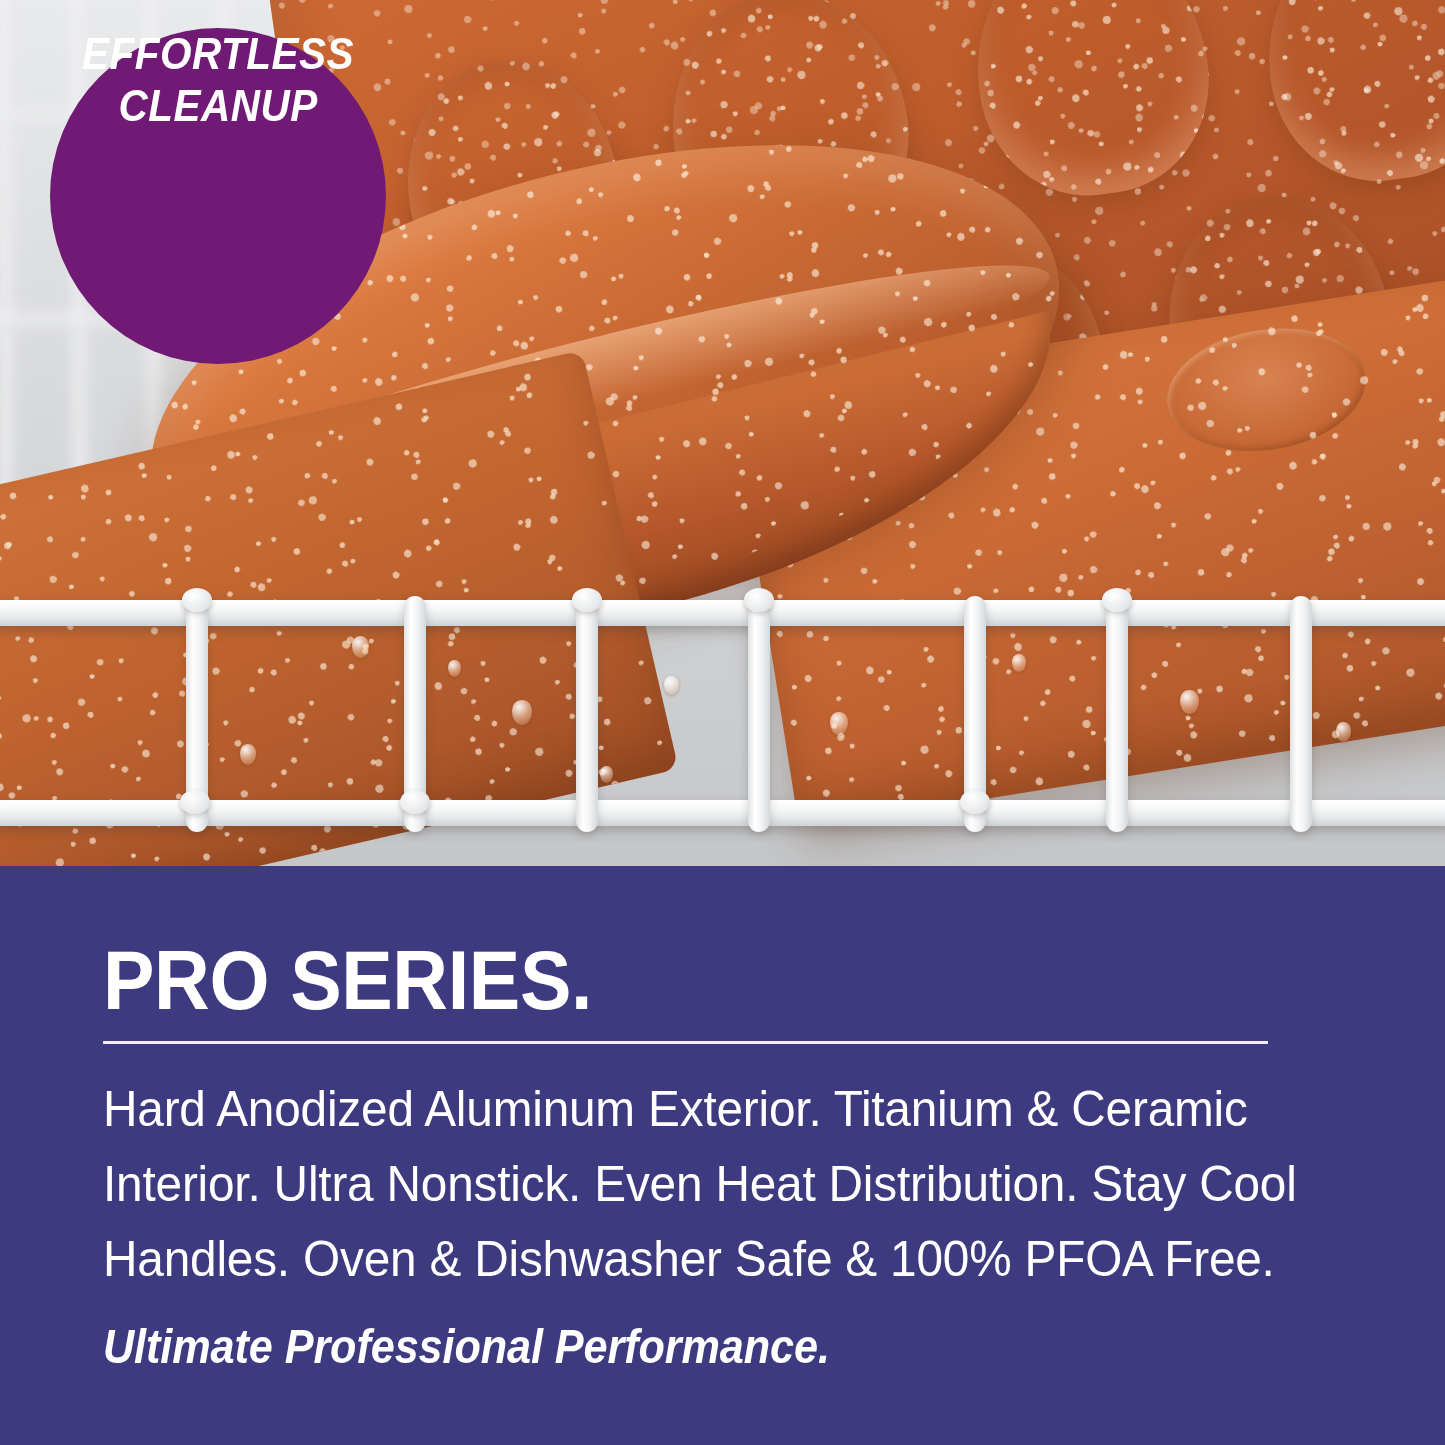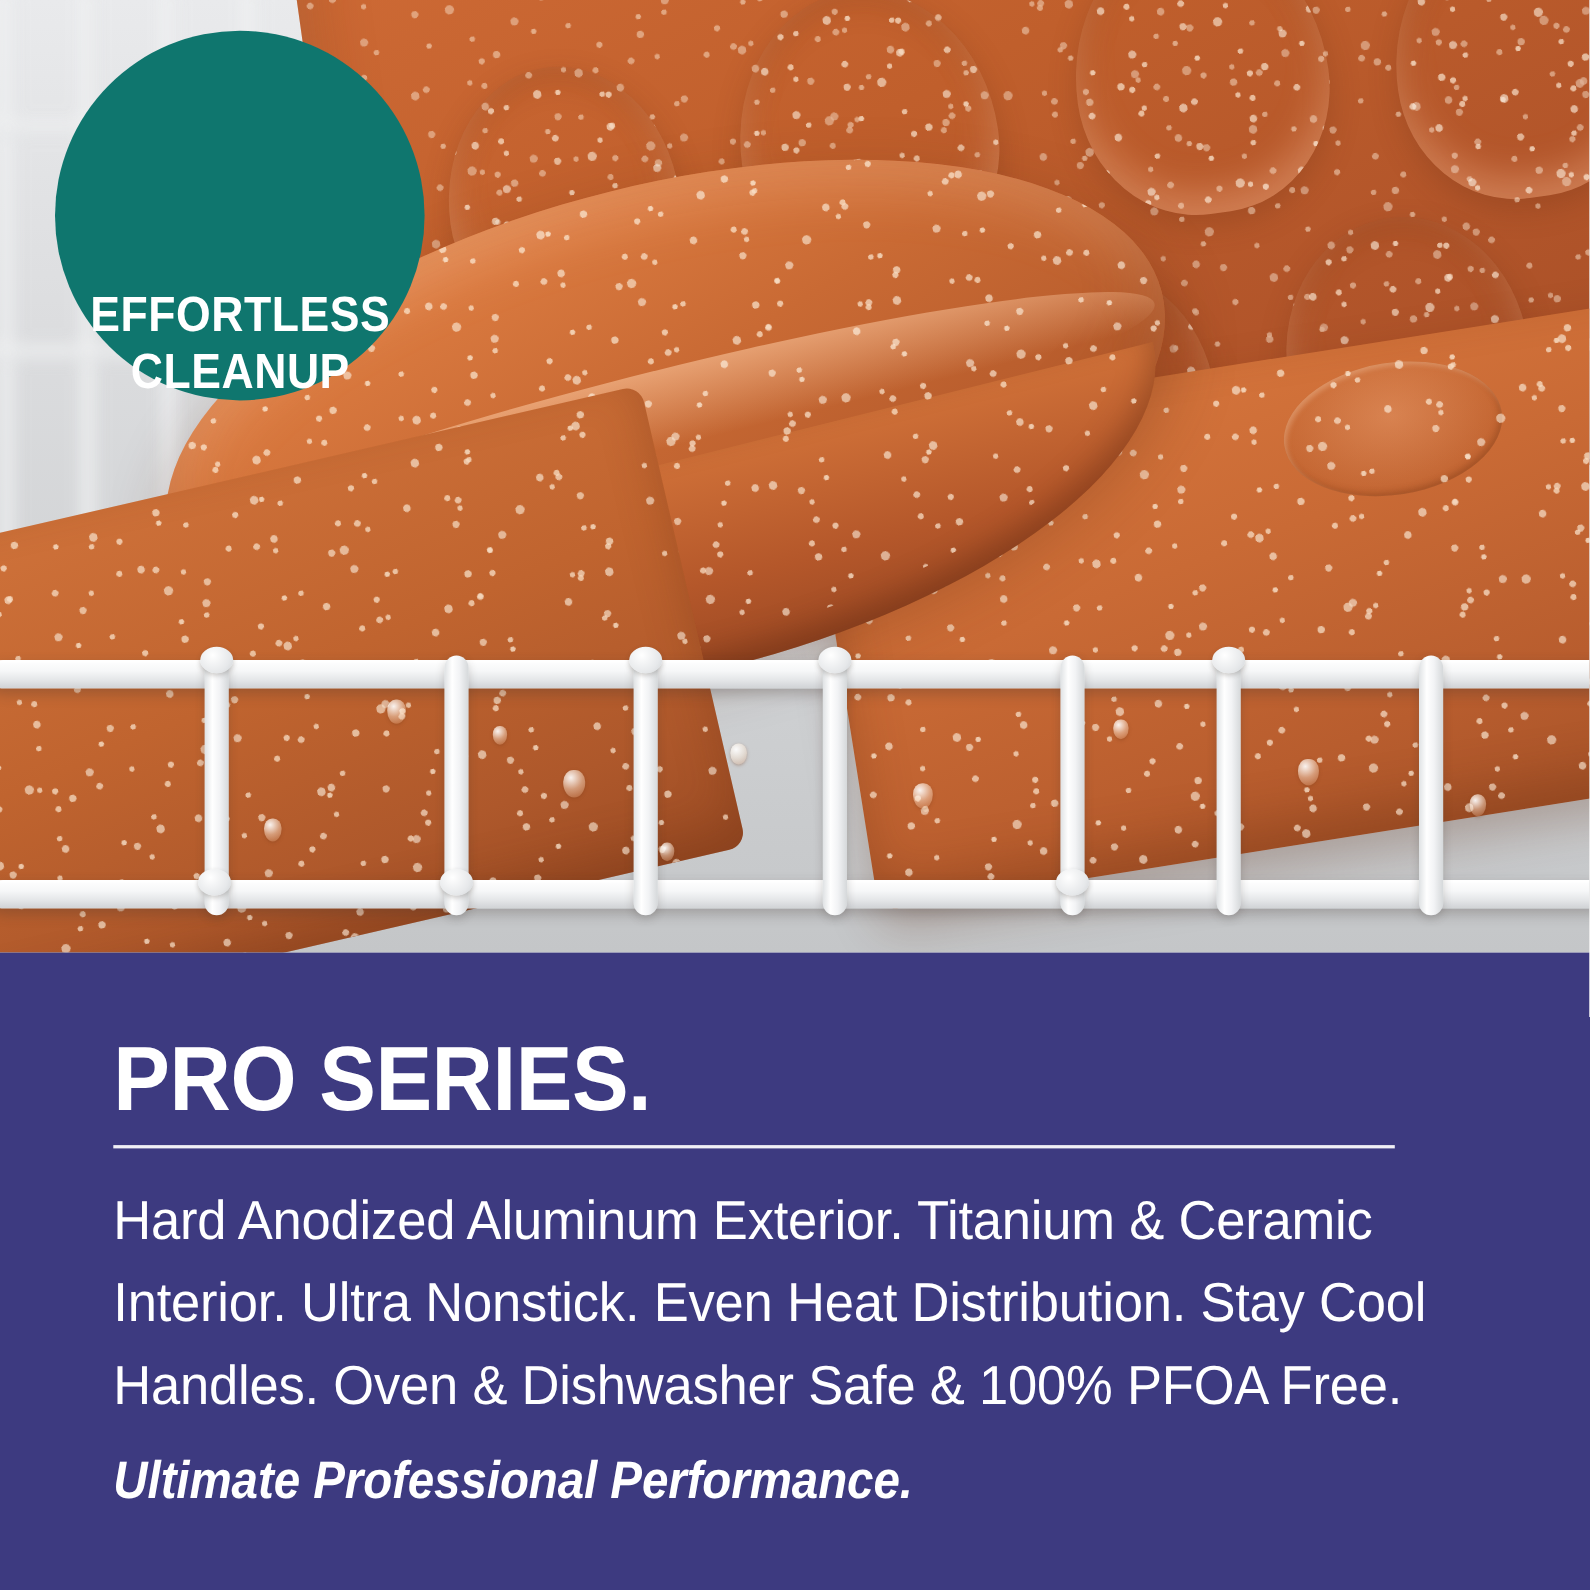--- a/index.html
+++ b/index.html
@@ -194,25 +194,26 @@
     background:radial-gradient(circle at 35% 28%, rgba(255,255,255,.92), rgba(255,235,215,.45) 48%, rgba(190,110,60,.30) 100%);
     box-shadow:0 1px 3px rgba(120,60,25,.35);
   }
 
   
   .badge {
     position:absolute;
     left:50px; top:28px;
     width:336px; height:336px;
     border-radius:50%;
-    background:#0f766e;
+    background:#701a75;
     display:flex;
-    align-items:flex-end;
+    align-items:flex-start;
     justify-content:center;
     z-index:40;
+    font-style:italic;
   }
   .badge-text {
     color:#ffffff;
     font-family:"Liberation Sans Narrow","Liberation Sans", sans-serif;
     font-weight:700;
     font-size:45px;
     line-height:1.16;
     letter-spacing:.012em;
     text-align:center;
     text-transform:uppercase;

